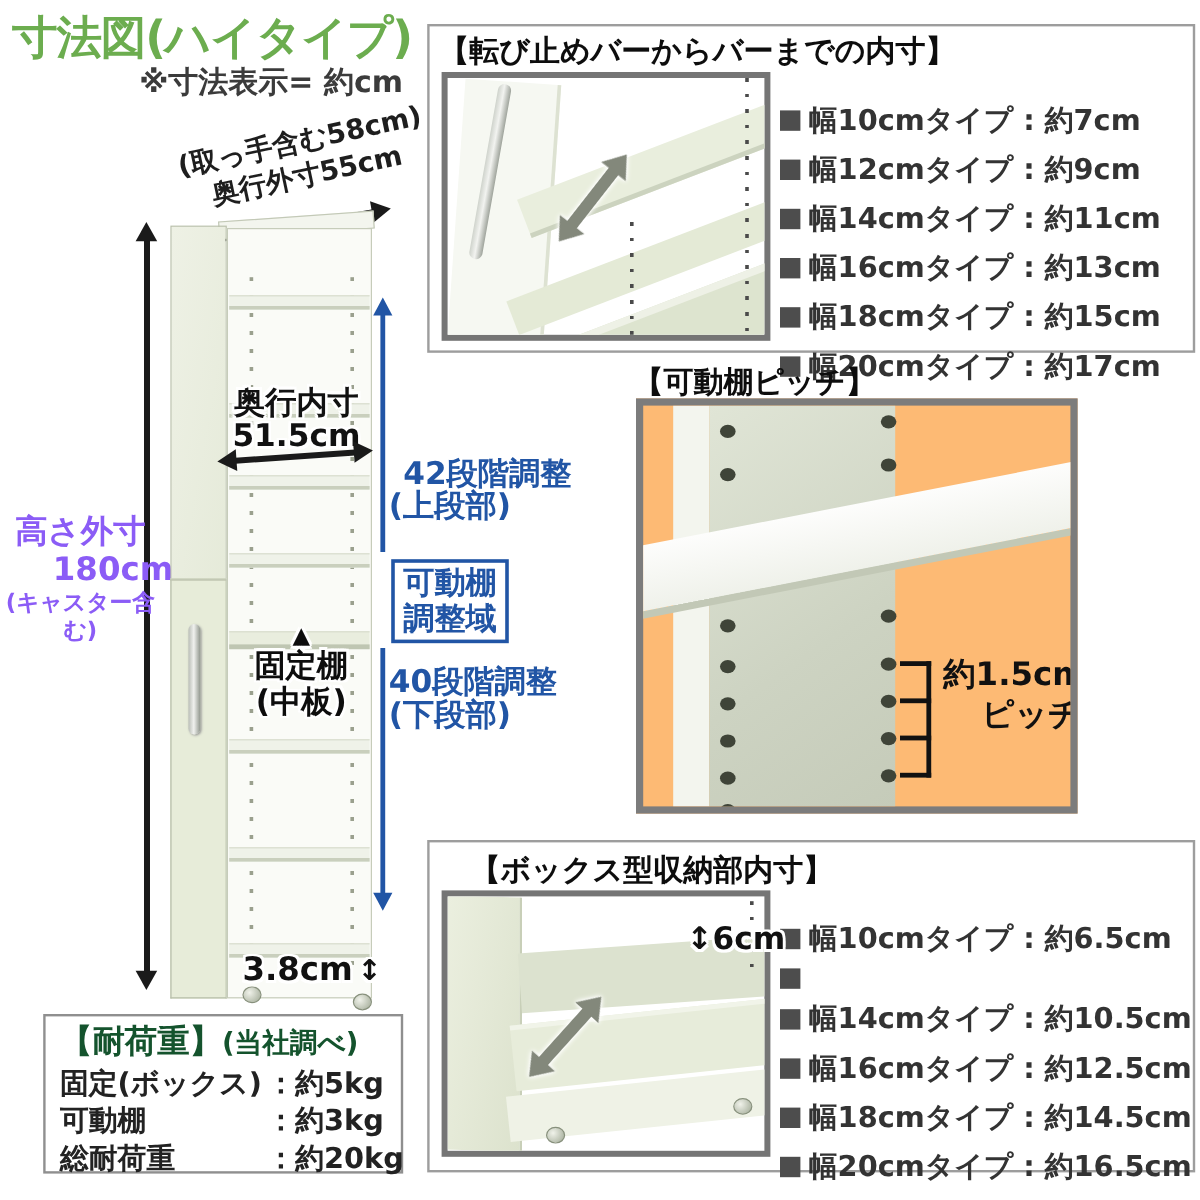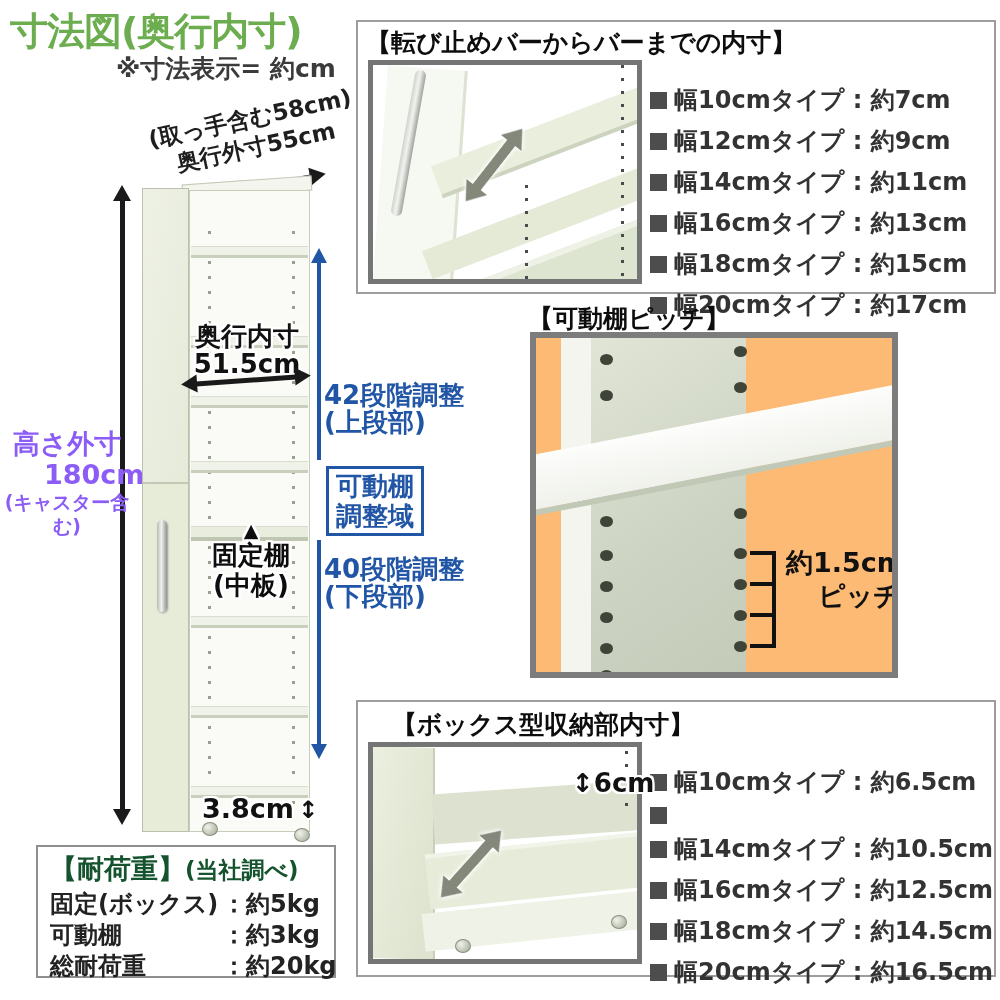--- a/index.html
+++ b/index.html
@@ -84,21 +84,21 @@
   .tick { position:absolute; width:26px; height:4px; background:#111; }
   .brack-line { position:absolute; width:4px; background:#111; }
   .pitch-label { position:absolute; font-size:27px; font-weight:bold; color:#111; line-height:33px; white-space:nowrap; }
   .sixcm-label { position:absolute; font-size:26px; font-weight:bold; color:#111; z-index:3; white-space:nowrap; }
 </style>
 </head>
 <body>
 
 <div id="page">
 
-  <div class="main-title">寸法図(奥行内寸)</div>
+  <div class="main-title">寸法図(ハイタイプ)</div>
   <div class="dim-note">※寸法表示= 約cm</div>
 
   <div class="depth-labels">
     <div>(取っ手含む58cm)</div>
     <div>奥行外寸55cm</div>
   </div>
   <div class="h-dbl-arrow" style="left:178px; top:186px; width:134px; transform:rotate(-10deg);"></div>
 
   <div class="v-dbl-arrow" style="left:120px; top:200px; height:610px;"></div>
   <div class="height-label">
@@ -134,21 +134,21 @@
   </div>
   <div class="h-dbl-arrow" style="left:196px; top:378px; width:100px; transform:rotate(-4deg);"></div>
 
   <div class="fixed-shelf-label outline-w">
     <div class="tri">▲</div>
     <div class="tx">固定棚</div>
     <div class="tx">(中板)</div>
   </div>
 
   <div class="blue-arrow-up" style="left:317px; top:262px; height:198px;"></div>
-  <div class="blue-text" style="left:324px; top:382px;">42段階調整</div>
+  <div class="blue-text" style="left:336px; top:382px;">42段階調整</div>
   <div class="blue-text" style="left:324px; top:409px;">(上段部)</div>
   <div class="blue-box" style="left:326px; top:466px;">
     <div>可動棚</div>
     <div>調整域</div>
   </div>
   <div class="blue-text" style="left:324px; top:556px;">40段階調整</div>
   <div class="blue-text" style="left:324px; top:583px;">(下段部)</div>
   <div class="blue-arrow-down" style="left:317px; top:540px; height:205px;"></div>
 
   <div class="caster-h-label">

